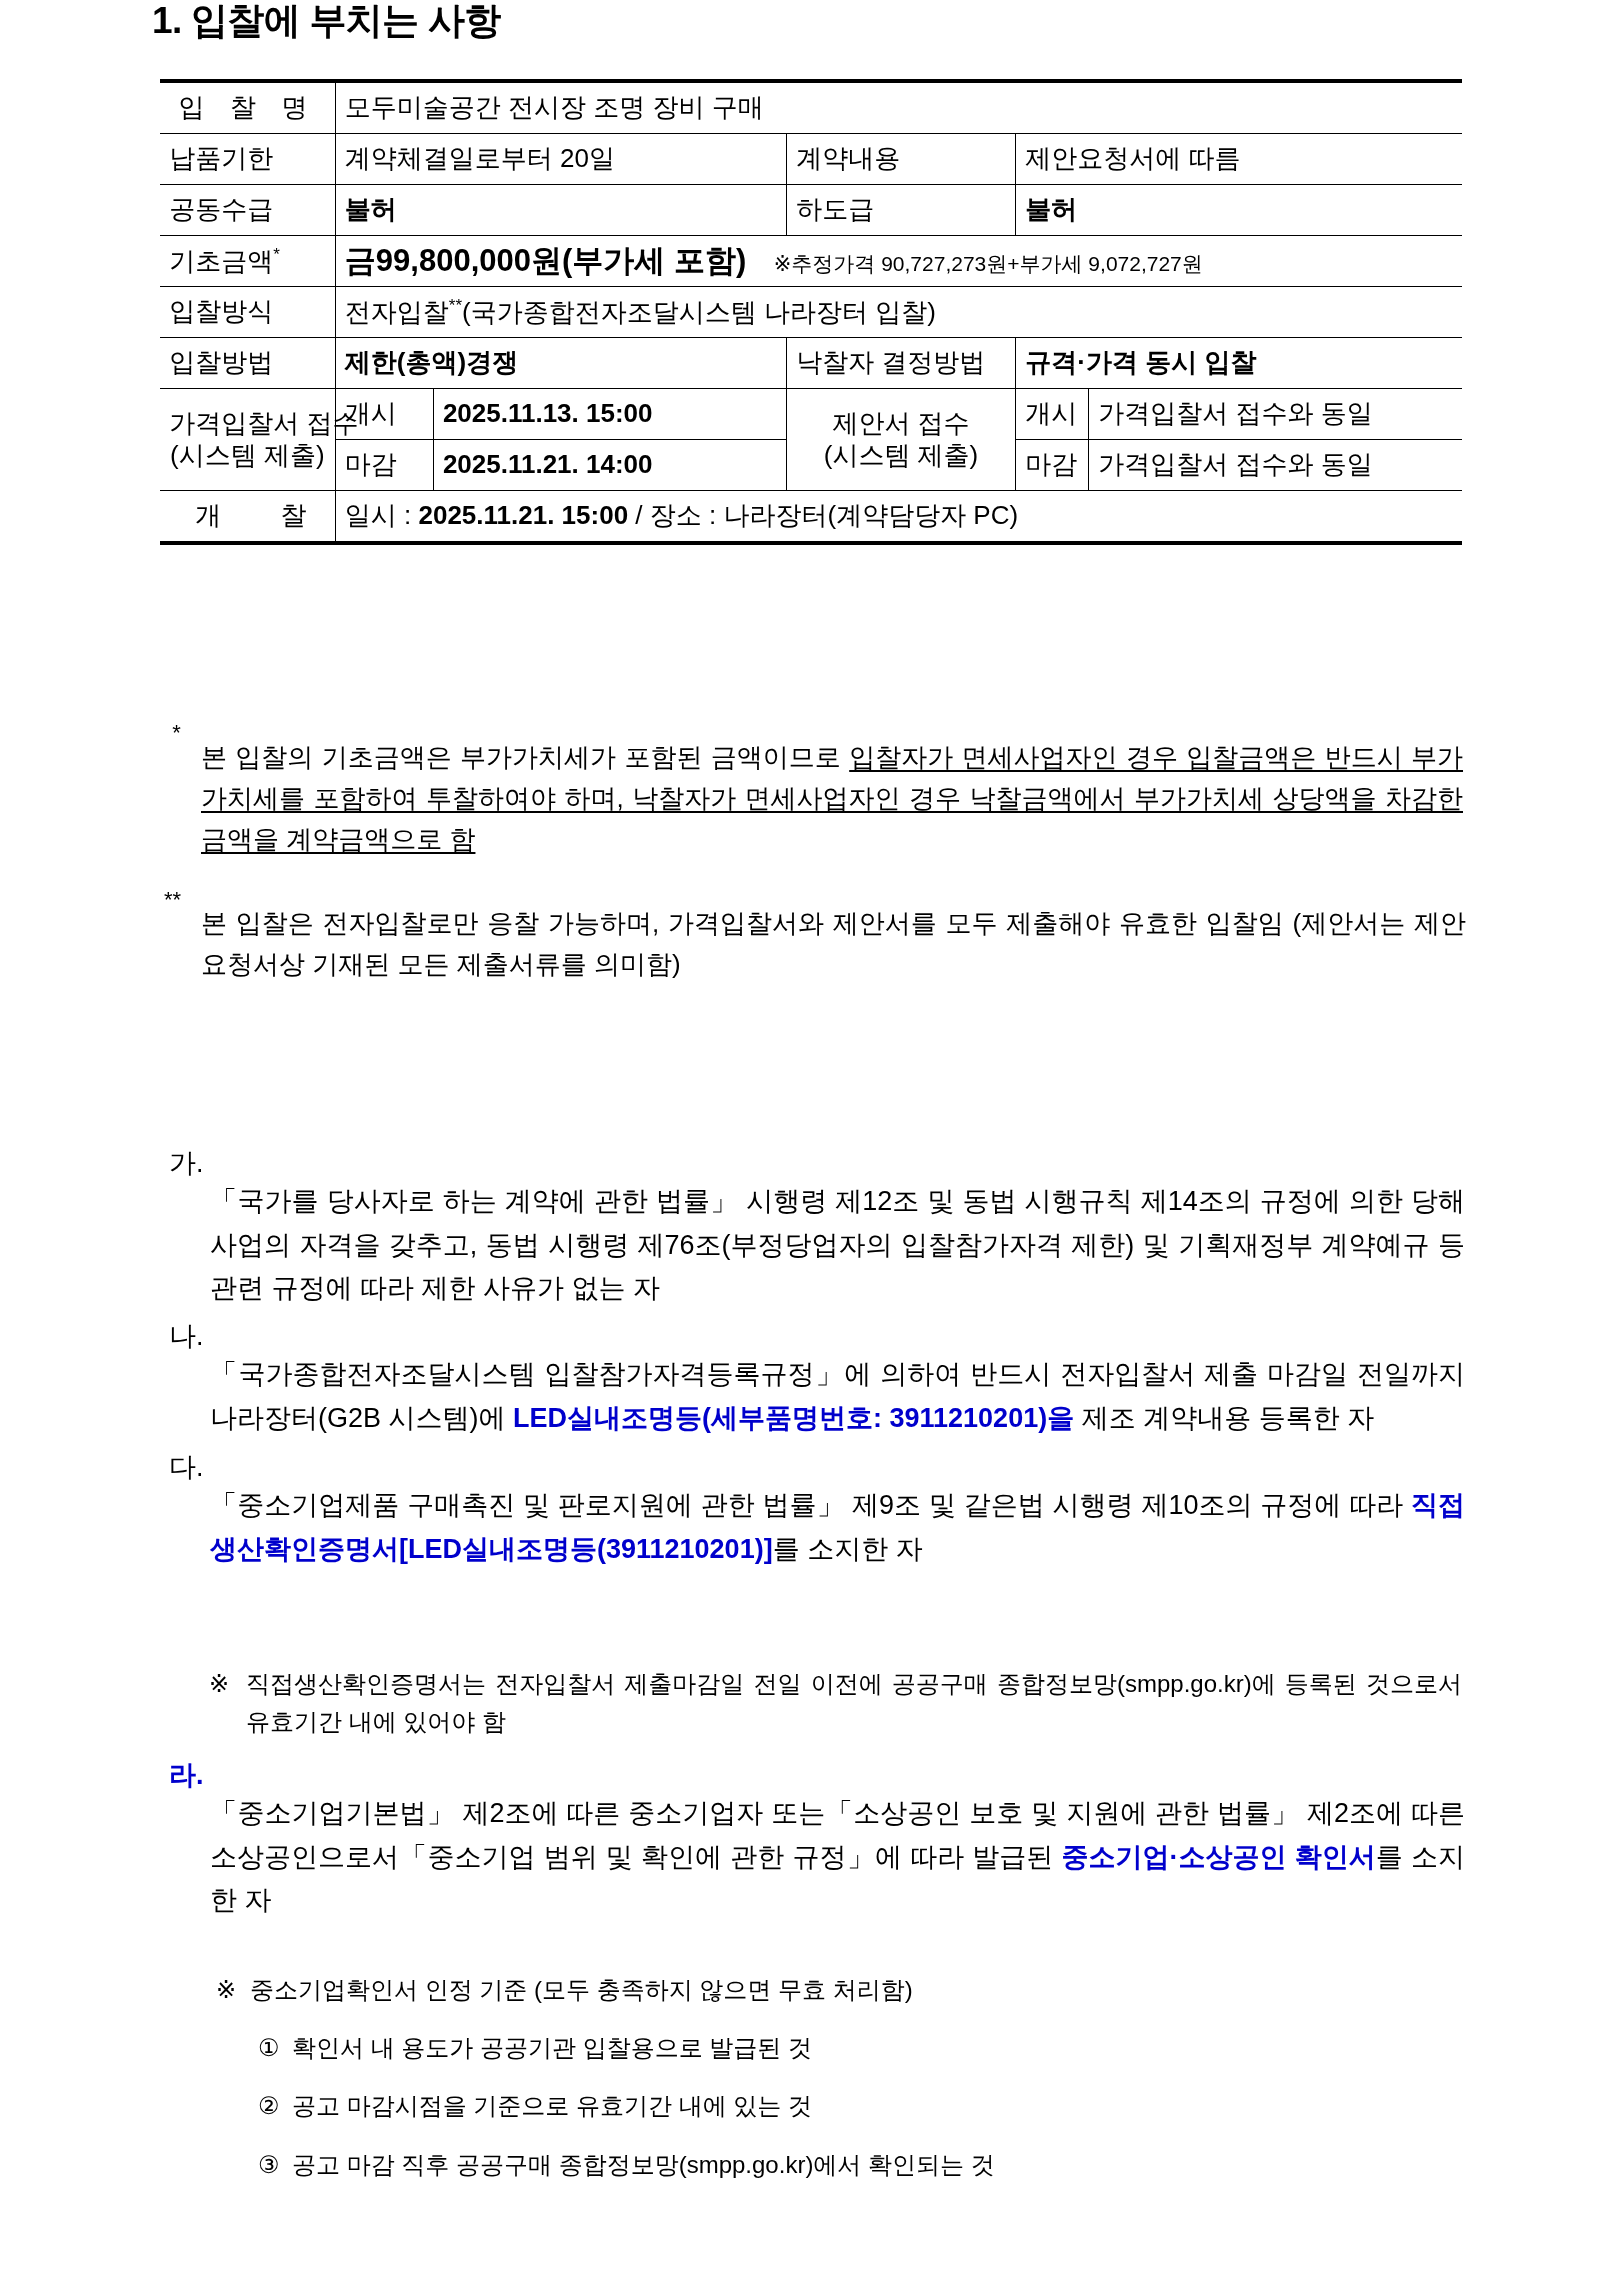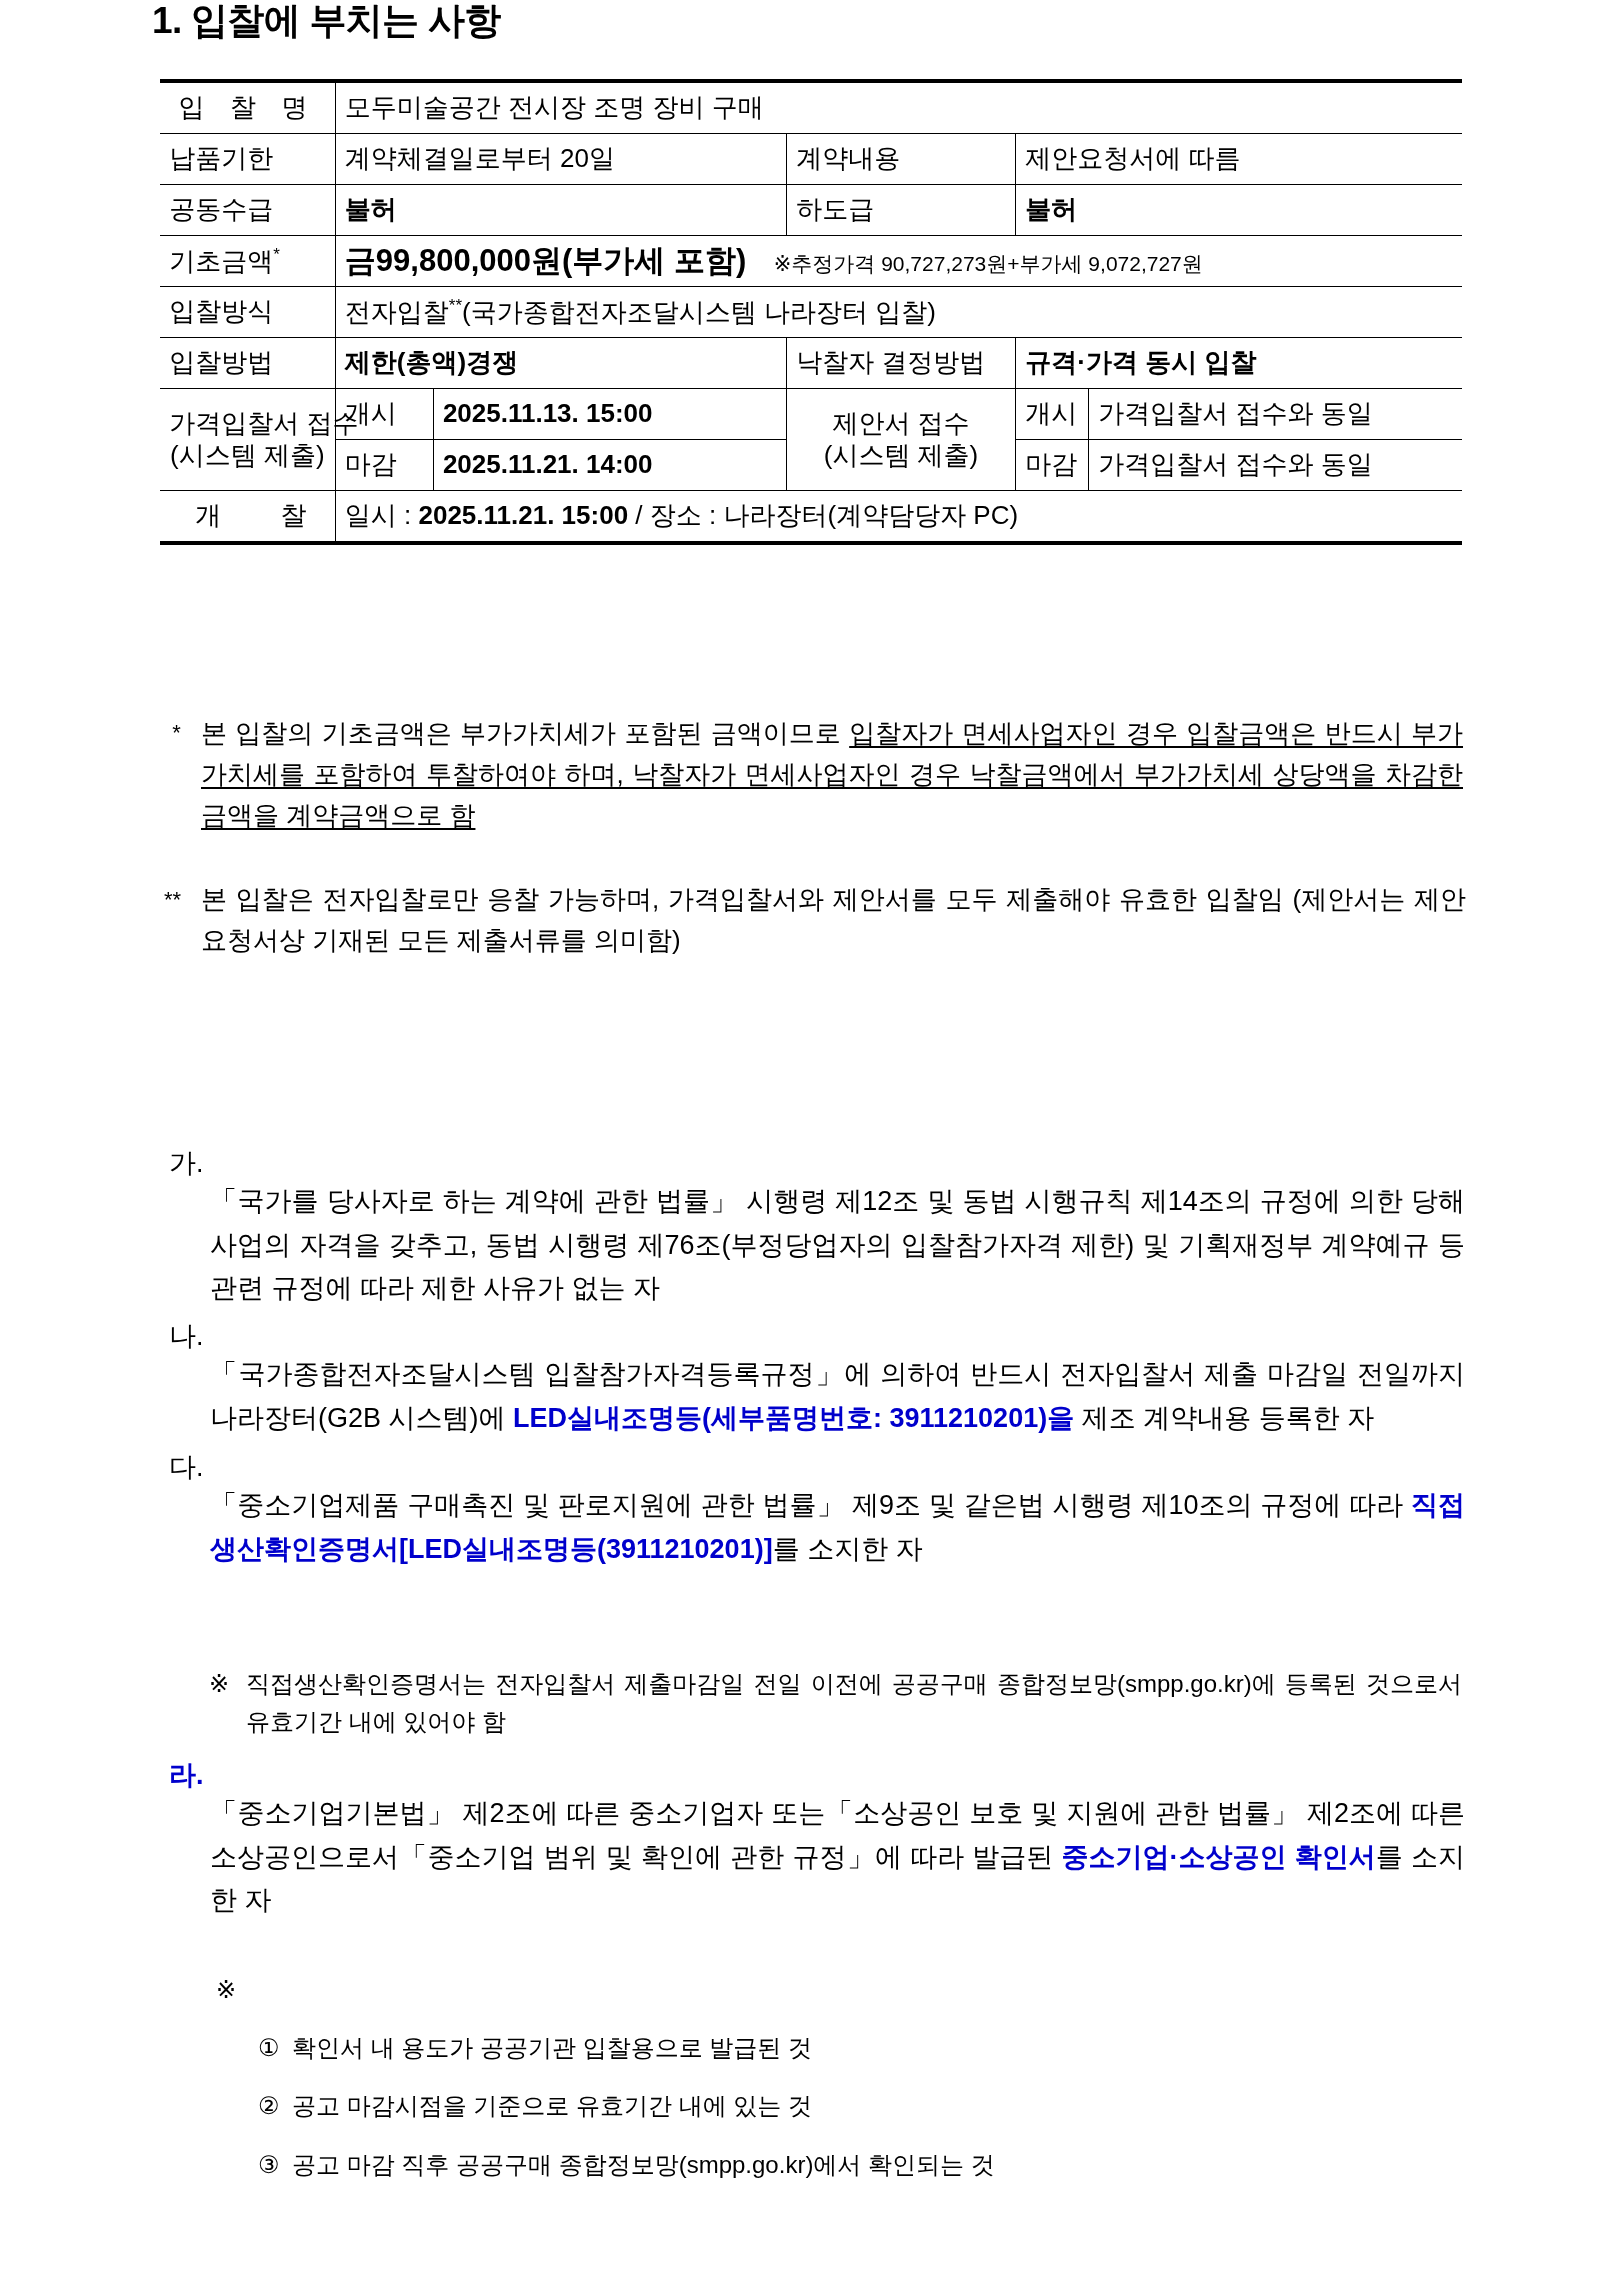--- a/index.html
+++ b/index.html
@@ -55,21 +55,21 @@
   .amt-note { font-size:21px; margin-left:27.5px; white-space:nowrap; }
   .two-line { line-height:1.25; text-align:center; }
 
   
   .note {
     position:absolute;
     font-size:26px;
     line-height:1.58;
   }
   .note .mark { position:absolute; left:0; top:0; font-size:22px; }
-  .note .body { display:block; }
+  .note .body { display:block;margin-top:24px; }
   .u { text-decoration:underline; text-underline-offset:3.9px; }
 
   #note-1 { left:167px; top:713px; width:1296px; padding-left:34px; box-sizing:border-box; text-align:justify; }
   #note-2 { left:164px; top:879px; width:1302px; padding-left:37px; box-sizing:border-box; text-align:justify; }
   #note-1 .mark { left:5.2px; top:2.6px; }
   #note-2 .mark { left:0px; top:3.9px; }
 
   
   .item {
     position:absolute;
@@ -222,20 +222,21 @@
     <span class="txt">직접생산확인증명서는 전자입찰서 제출마감일 전일 이전에 공공구매 종합정보망(smpp.go.kr)에 등록된 것으로서 유효기간 내에 있어야 함</span>
   </div>
 
   <div class="item" id="item-ra">
     <span class="marker blue-mk">라.</span>
     <span class="txt"><span>「중소기업기본법」 제2조에 따른 중소기업자 또는「소상공인 보호 및 지원에 관한 법률」 제2조에 따른 소상공인으로서「중소기업 범위 및 확인에 관한 규정」에 따라 발급된 </span><span class="blue">중소기업·소상공인 확인서</span><span>를 소지한 자</span></span>
   </div>
 
   <div id="sub-note-2">
     <span class="marker">※</span>
+    <span class="txt">중소기업확인서 인정 기준 (모두 충족하지 않으면 무효 처리함)</span>
   </div>
 
   <div class="numbered" id="num-1">
     <span class="marker">①</span>
     <span class="txt">확인서 내 용도가 공공기관 입찰용으로 발급된 것</span>
   </div>
   <div class="numbered" id="num-2">
     <span class="marker">②</span>
     <span class="txt">공고 마감시점을 기준으로 유효기간 내에 있는 것</span>
   </div>

